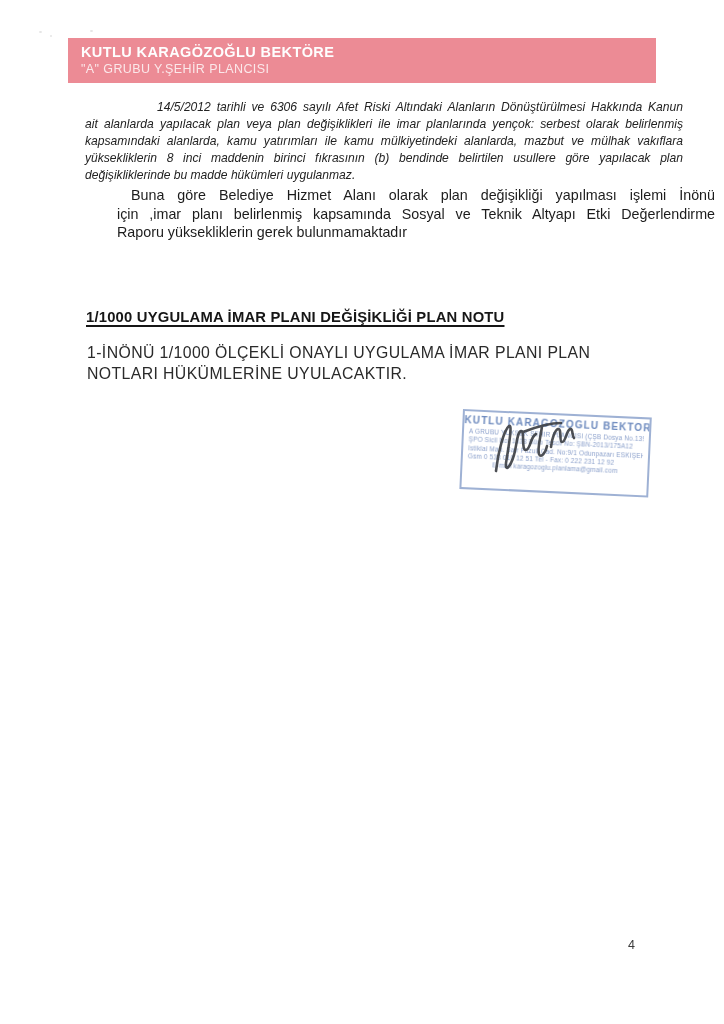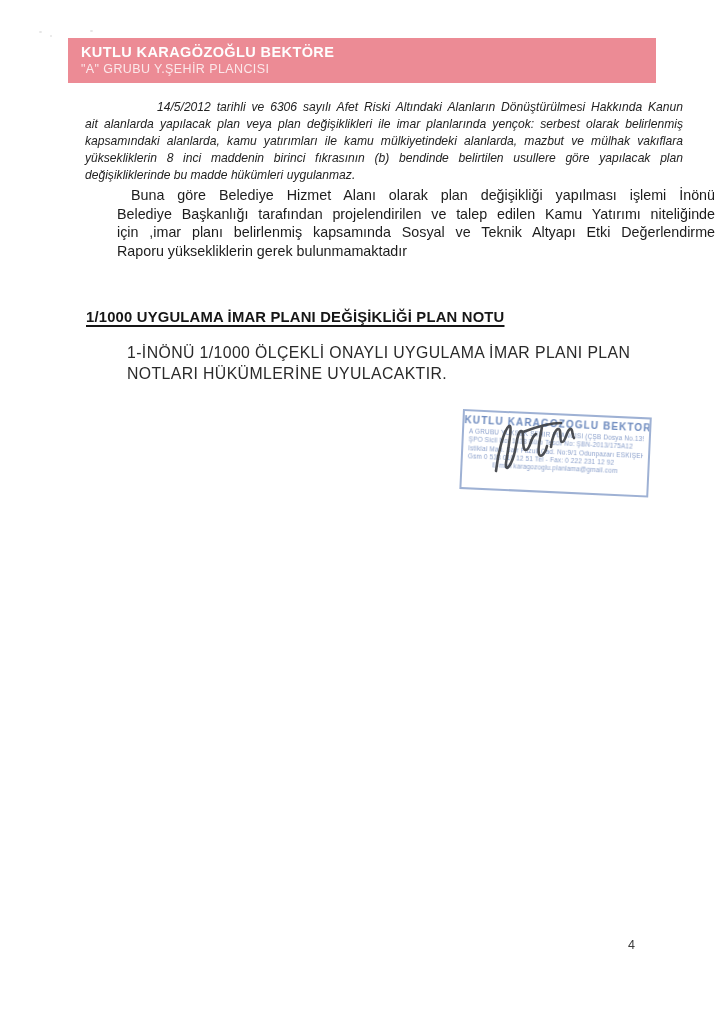--- a/index.html
+++ b/index.html
@@ -58,21 +58,21 @@
     font-size:14.8px;font-weight:bold;letter-spacing:.2px;color:#161616;
     text-decoration:underline;
     text-underline-offset:3px;
     text-decoration-thickness:1.5px;
   }
 
   .note{
     position:absolute;left:87px;top:343px;width:560px;
     font-size:15.8px;line-height:20.5px;letter-spacing:.4px;color:#2a2a2a;
   }
-  .note div{white-space:nowrap;margin-left:40px;}
+  .note div{white-space:nowrap;}
 
   
   .stamp{
     position:absolute;left:463px;top:409px;width:189px;height:80px;
     box-sizing:border-box;
     border:2px solid rgba(126,151,198,.75);
     transform:rotate(2.6deg);
     transform-origin:top left;
     background:rgba(255,255,255,.0);
     padding-top:3px;
@@ -116,21 +116,20 @@
   <div class="quote">
     <div class="jline indent">14/5/2012 tarihli ve 6306 sayılı Afet Riski Altındaki Alanların Dönüştürülmesi Hakkında Kanun</div>
     <div class="jline">ait alanlarda yapılacak plan veya plan değişiklikleri ile imar planlarında yençok: serbest olarak belirlenmiş</div>
     <div class="jline">kapsamındaki alanlarda, kamu yatırımları ile kamu mülkiyetindeki alanlarda, mazbut ve mülhak vakıflara</div>
     <div class="jline">yüksekliklerin 8 inci maddenin birinci fıkrasının (b) bendinde belirtilen usullere göre yapılacak plan</div>
     <div class="lastline">değişikliklerinde bu madde hükümleri uygulanmaz.</div>
   </div>
 
   <div class="para">
     <div class="jline indent">Buna göre  Belediye Hizmet Alanı olarak plan değişikliği yapılması  işlemi İnönü</div>
-    <div class="jline">Belediye Başkanlığı tarafından projelendirilen ve talep edilen Kamu Yatırımı niteliğinde</div>
     <div class="jline">için ,imar planı belirlenmiş kapsamında Sosyal ve Teknik Altyapı Etki Değerlendirme</div>
     <div class="lastline">Raporu  yüksekliklerin gerek bulunmamaktadır</div>
   </div>
 
   <div class="heading">1/1000 UYGULAMA İMAR PLANI DEĞİŞİKLİĞİ PLAN NOTU</div>
 
   <div class="note">
     <div>1-İNÖNÜ 1/1000 ÖLÇEKLİ ONAYLI UYGULAMA İMAR PLANI PLAN</div>
     <div>NOTLARI HÜKÜMLERİNE UYULACAKTIR.</div>
   </div>

